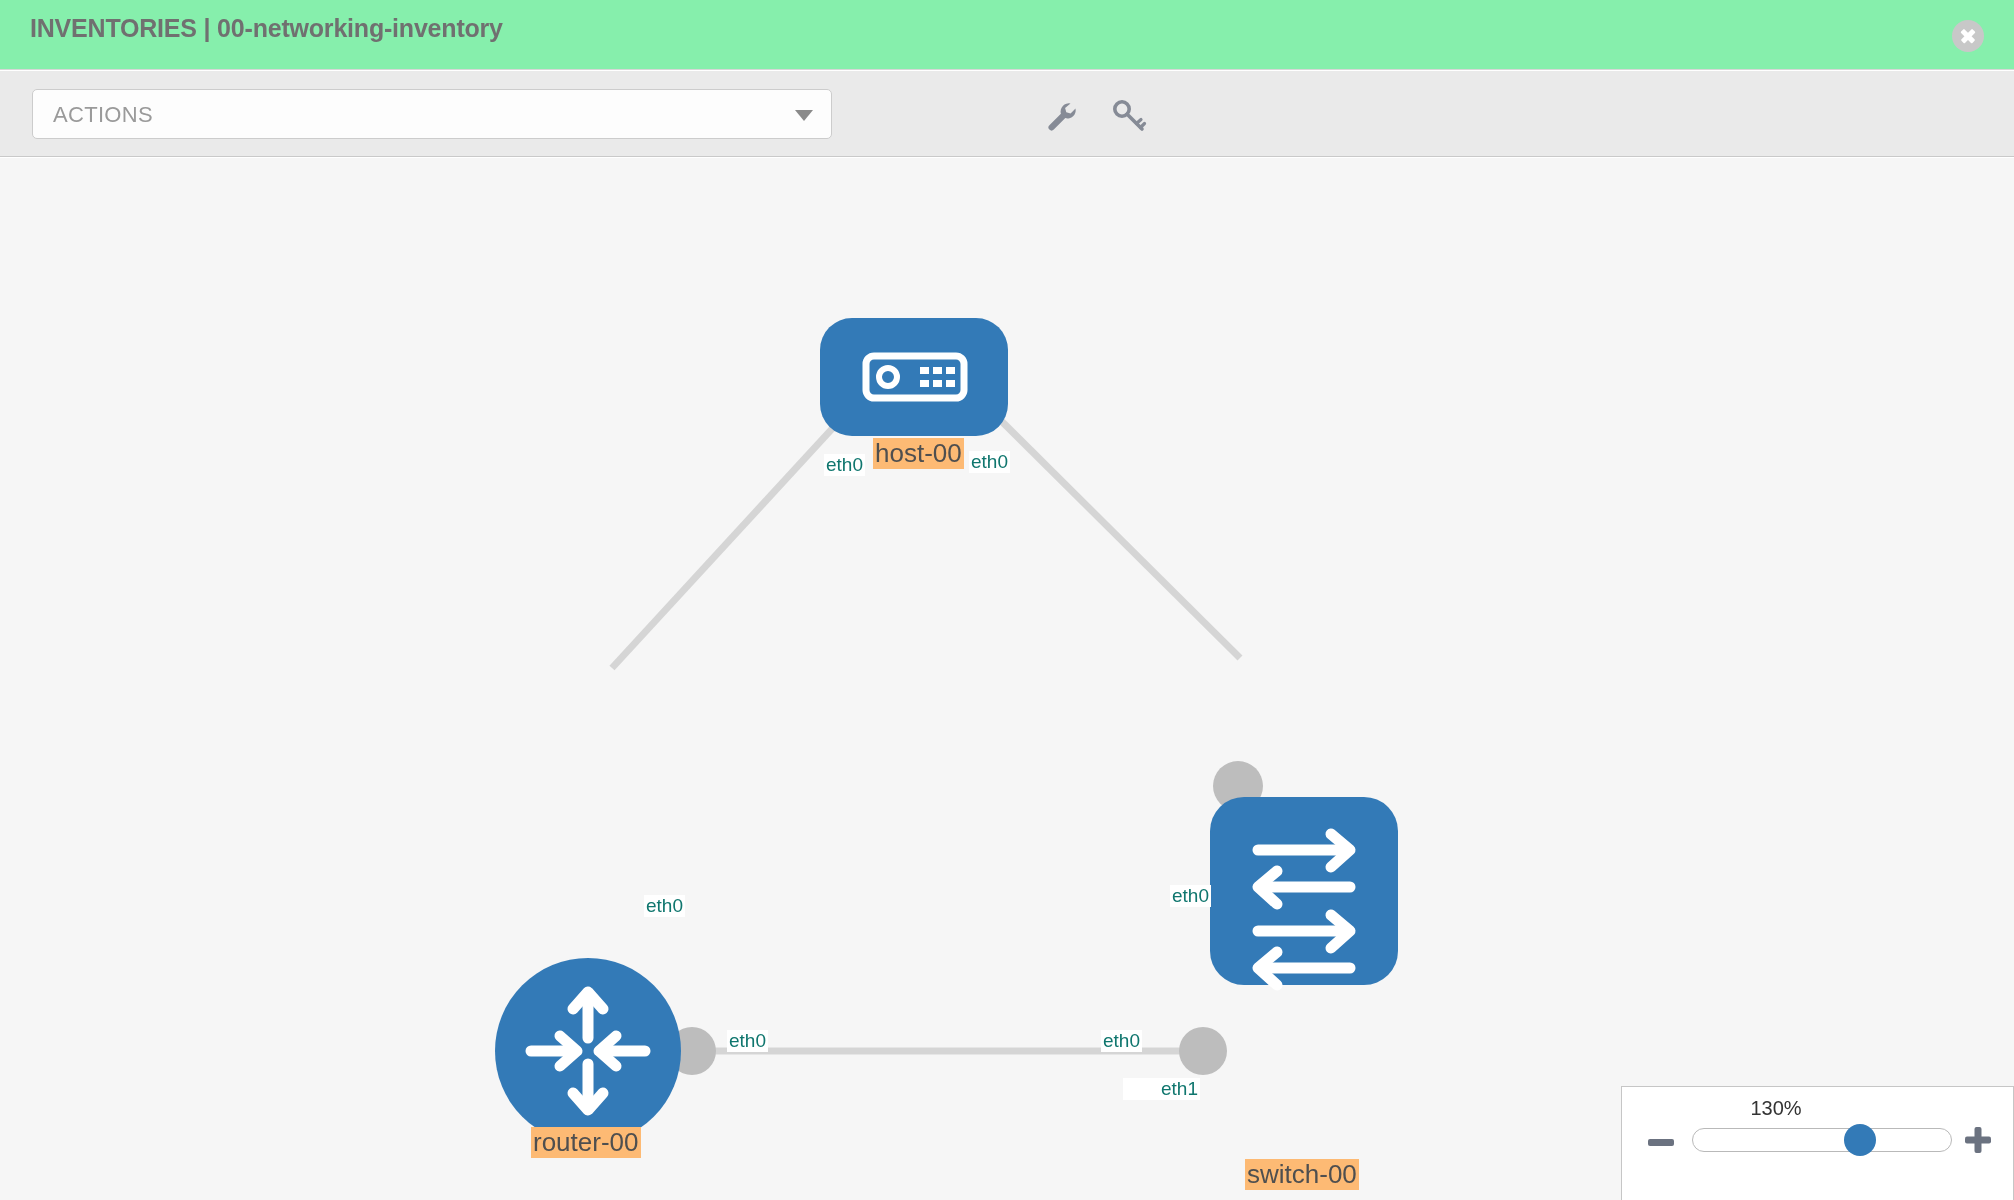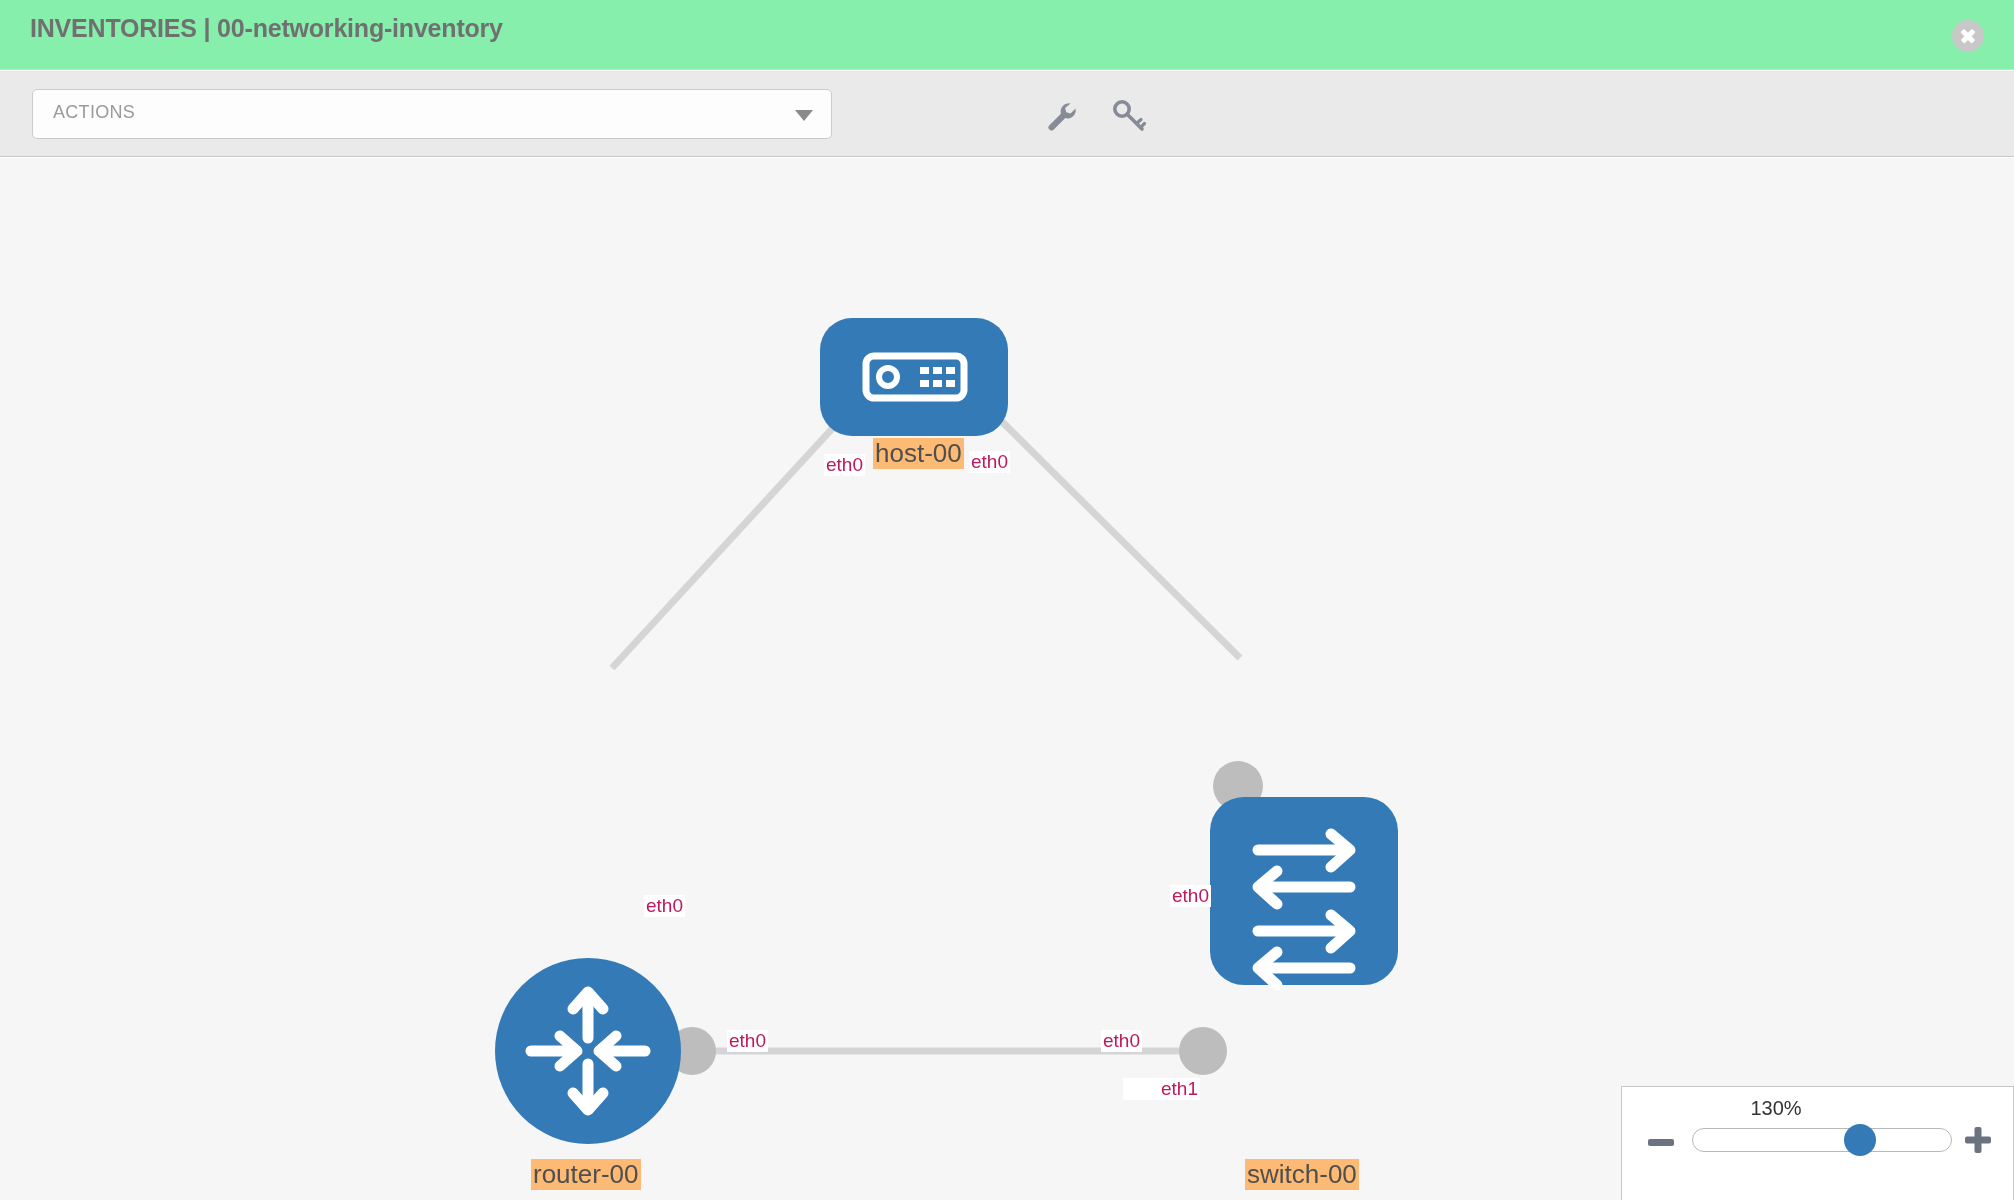--- a/index.html
+++ b/index.html
@@ -48,21 +48,21 @@
   }
   .actions-select {
     position: absolute; left: 32px; top: 18px;
     width: 800px; height: 50px;
     background: #fdfdfd;
     border: 1px solid #cccccc;
     border-radius: 5px;
   }
   .actions-select .label {
     position: absolute; left: 20px; top: 12px;
-    font-size: 18px; color: #9a9a9a; letter-spacing: 0.3px;
+    font-size: 22px; color: #9a9a9a; letter-spacing: 0.3px;
   }
   .caret {
     position: absolute; right: 18px; top: 20px;
     width: 0; height: 0;
     border-left: 9px solid transparent;
     border-right: 9px solid transparent;
     border-top: 11px solid #8a8a8a;
   }
 
   .tool-icon {
@@ -96,21 +96,21 @@
   
   .node-label {
     position: absolute;
     font-size: 26px; color: #4f4f4f;
     background: #fdba74;
     white-space: nowrap;
     padding: 0 2px;
   }
   .if-label {
     position: absolute;
-    font-size: 19px; color: #be185d;
+    font-size: 19px; color: #0f766e;
     background: #ffffff;
     white-space: nowrap;
     padding: 0 2px;
   }
 
   
   .zoom-panel {
     position: absolute; left: 1621px; top: 1079px;
     width: 393px; height: 121px;
     background: #ffffff;
@@ -260,21 +260,21 @@
         <path d="M1258 773 L1348 773"></path>
         <path d="M1331 757 L1350 773 L1331 790"></path>
 
         <path d="M1350 810 L1260 810"></path>
         <path d="M1277 794 L1258 810 L1277 827"></path>
       </g>
     </g>
   </svg>
 
   <div class="node-label" style="left:873px; top:280px;">host-00</div>
-  <div class="node-label" style="left:531px; top:1001px;">router-00</div>
+  <div class="node-label" style="left:531px; top:969px;">router-00</div>
   <div class="node-label" style="left:1245px; top:1001px;">switch-00</div>
 
   <div class="if-label" style="left:824px; top:296px;">eth0</div>
   <div class="if-label" style="left:969px; top:293px;">eth0</div>
 
   <div class="if-label" style="left:644px; top:737px;">eth0</div>
   <div class="if-label" style="left:1170px; top:727px;">eth0</div>
 
   <div class="if-label" style="left:727px; top:872px;">eth0</div>
   <div class="if-label" style="left:1101px; top:872px;">eth0</div>

